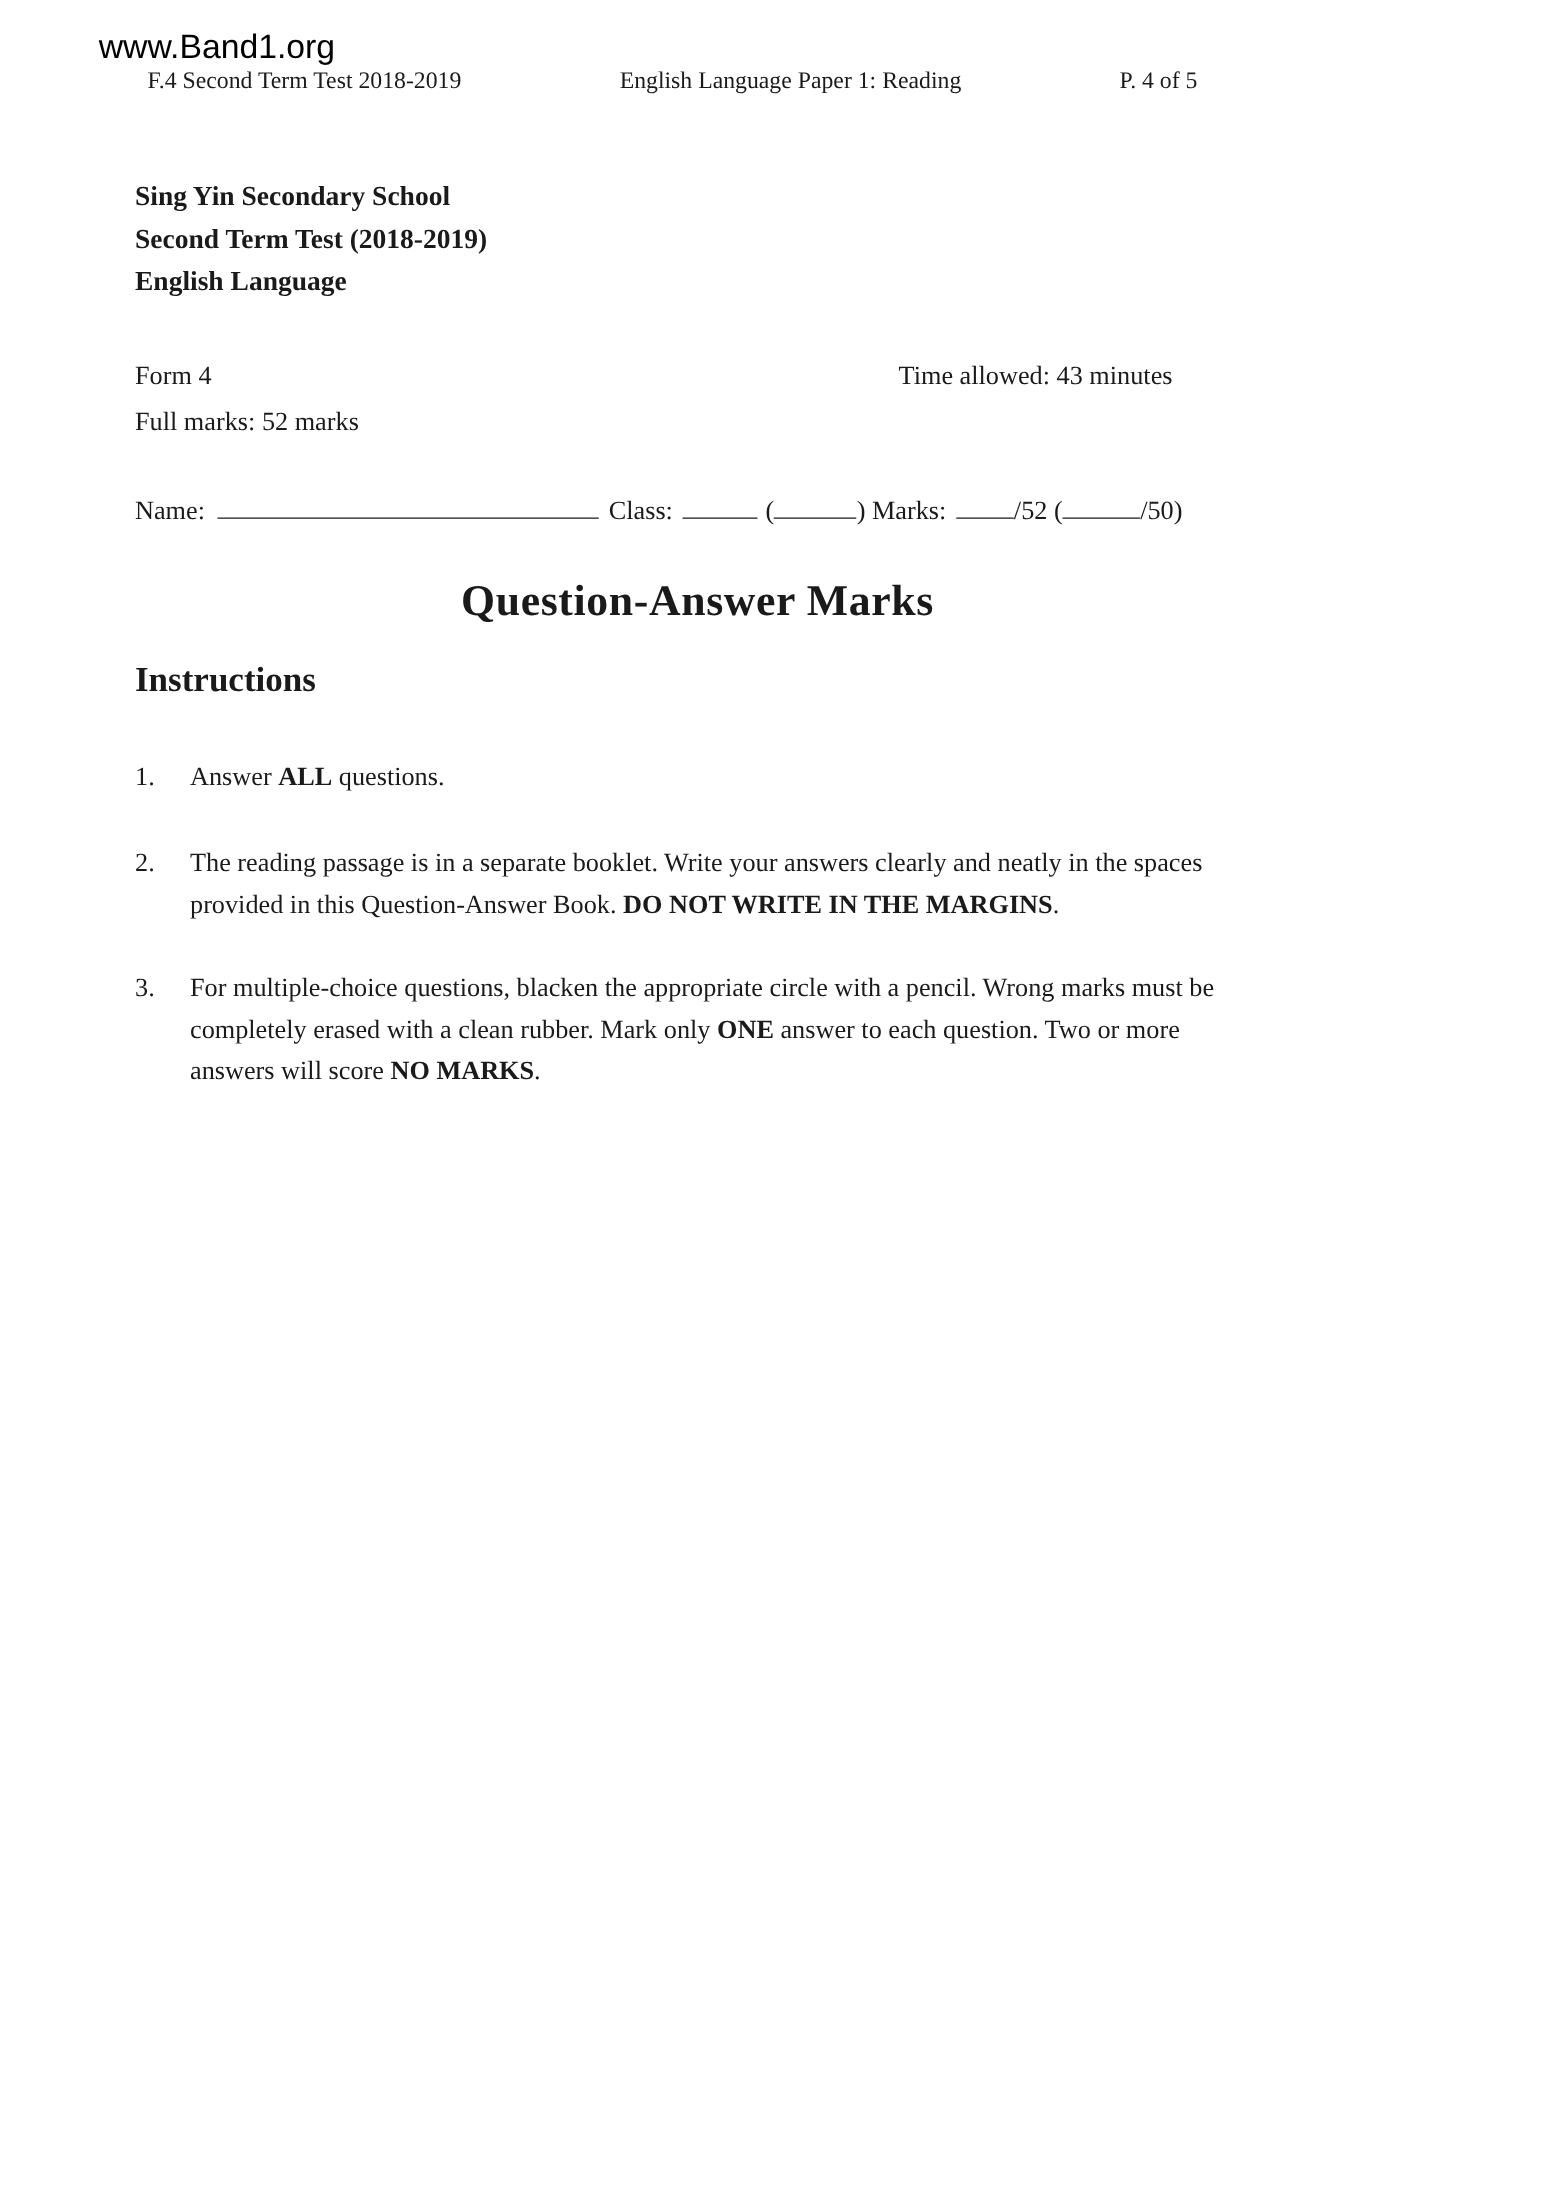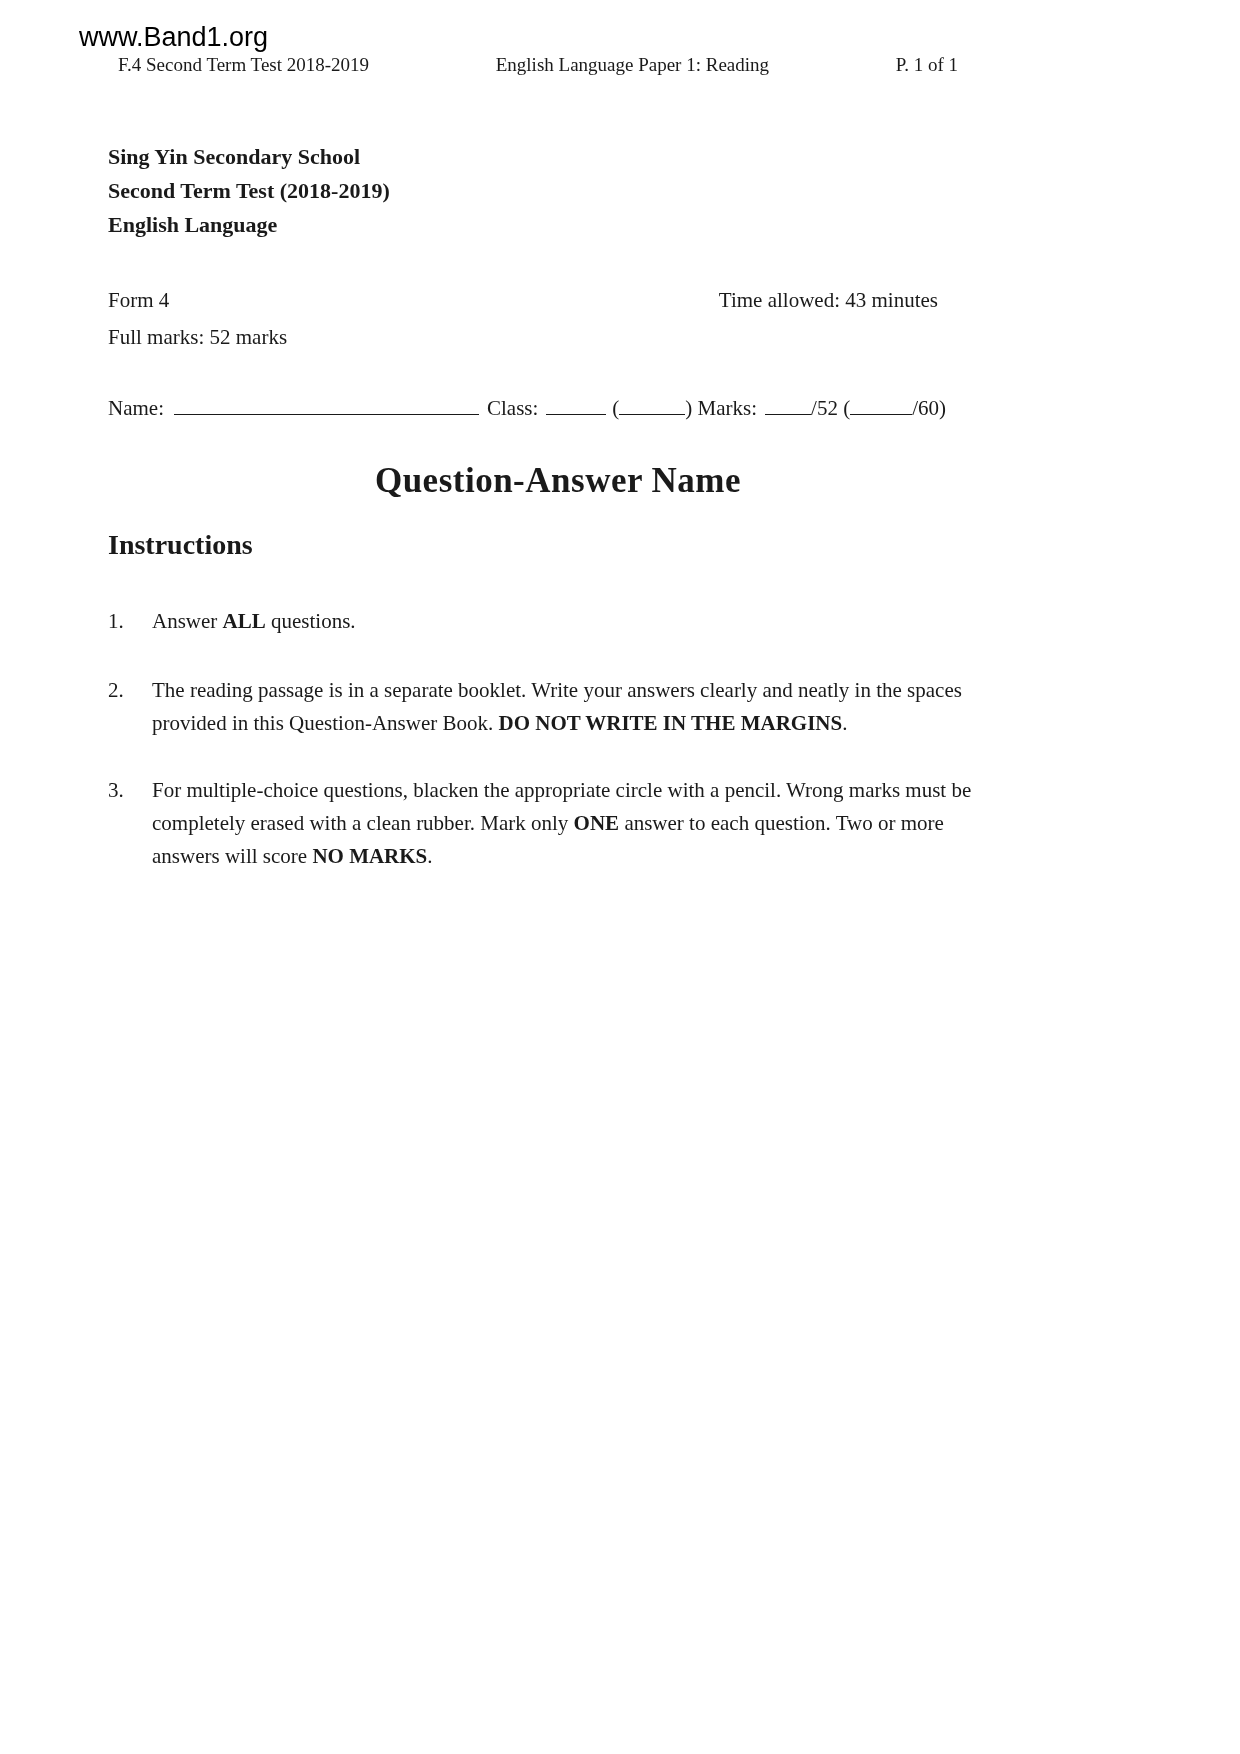--- a/index.html
+++ b/index.html
@@ -106,40 +106,40 @@
 
 <div class="page">
 
   <div class="watermark">www.Band1.org</div>
 
   <div class="content">
 
     <div class="header-row">
       <span>F.4 Second Term Test 2018-2019</span>
       <span>English Language Paper 1: Reading</span>
-      <span>P. 1 of 1</span>
+      <span>P. 4 of 5</span>
     </div>
 
     <div class="title-block">
       <div>Sing Yin Secondary School</div>
       <div>Second Term Test (2018-2019)</div>
       <div>English Language</div>
     </div>
 
     <div class="info-row">
       <span>Form 4</span>
       <span class="right">Time allowed: 43 minutes</span>
     </div>
     <div class="full-marks">Full marks: 52 marks</div>
 
     <div class="fill-line">
-      <span>Name:</span><span class="blank blank-name"></span><span>Class:</span><span class="blank blank-class"></span><span>(</span><span class="blank blank-paren"></span><span>) </span><span>Marks:</span><span class="blank blank-marks"></span><span>/52 (</span><span class="blank blank-paren2"></span><span>/60)</span>
+      <span>Name:</span><span class="blank blank-name"></span><span>Class:</span><span class="blank blank-class"></span><span>(</span><span class="blank blank-paren"></span><span>) </span><span>Marks:</span><span class="blank blank-marks"></span><span>/52 (</span><span class="blank blank-paren2"></span><span>/50)</span>
     </div>
 
-    <div class="book-title">Question-Answer Name</div>
+    <div class="book-title">Question-Answer Marks</div>
 
     <div class="instructions-heading">Instructions</div>
 
     <div class="instruction i1">
       <span class="num">1.</span>
       <span class="txt"><span>Answer </span><span class="b">ALL</span><span> questions.</span></span>
     </div>
 
     <div class="instruction i2">
       <span class="num">2.</span>

